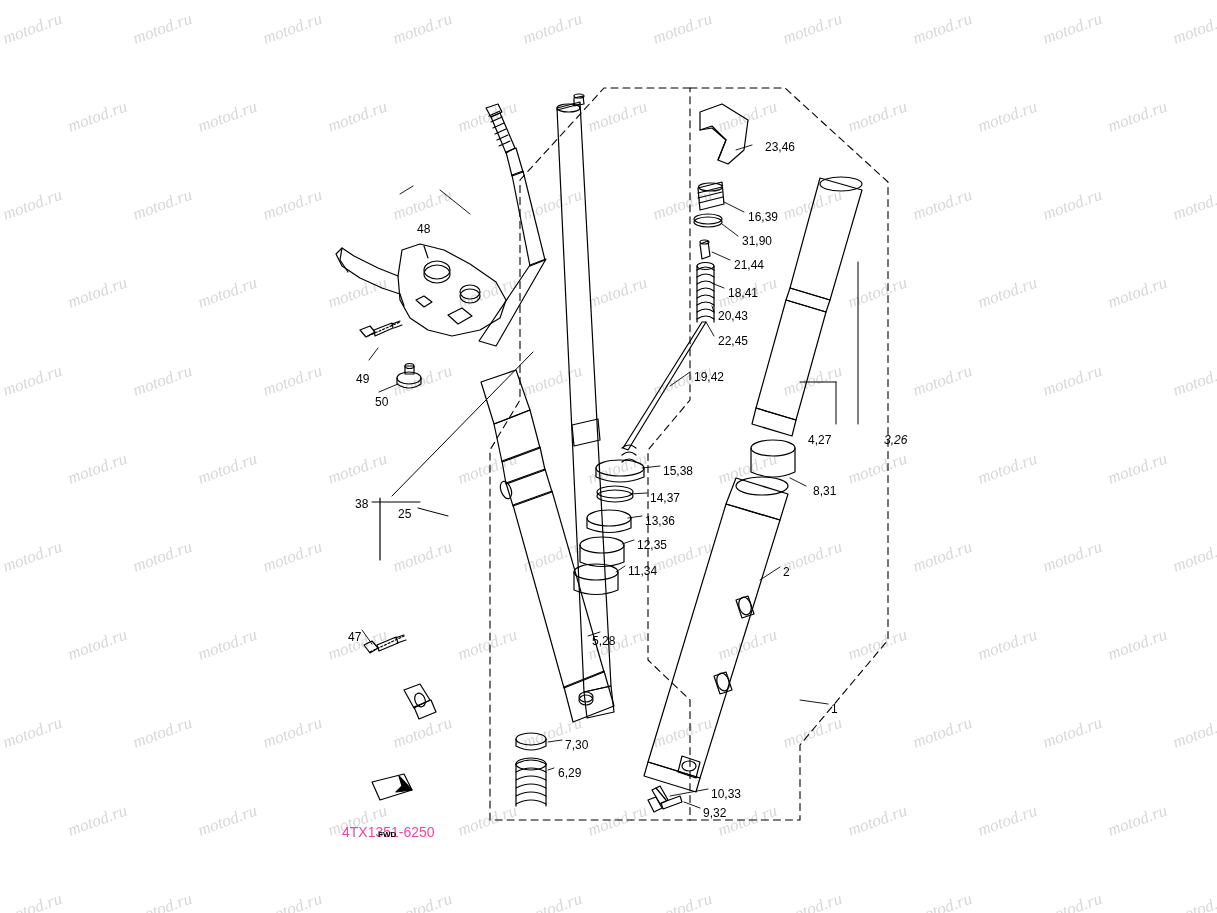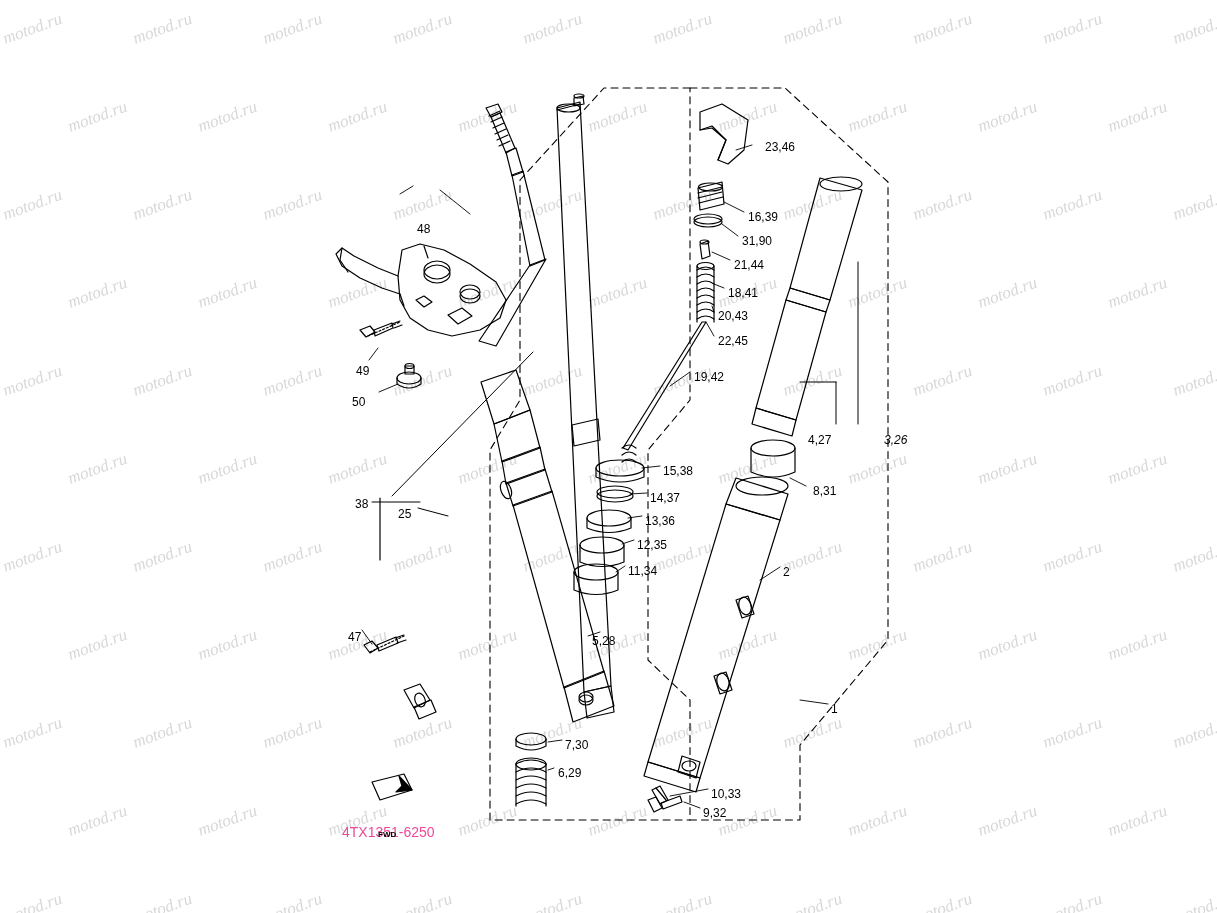--- a/index.html
+++ b/index.html
@@ -389,22 +389,22 @@
       </g>
 
     </g>
   </svg>
 
   <div class="code" style="left:342px; top:824px;">4TX1351-6250</div>
   <div class="fwd-text" style="left:378px; top:782px;margin-top:48px;">FWD</div>
 
   <div id="callouts">
       <div class="lbl" style="left: 417px; top: 178px; margin-top: 44px;">48</div>
-      <div class="lbl" style="left: 356px; top: 364px;">49</div>
-      <div class="lbl" style="left: 352px; top: 395px;">50</div>
+      <div class="lbl" style="left: 356px; top: 372px;">49</div>
+      <div class="lbl" style="left: 375px; top: 395px;">50</div>
       <div class="lbl" style="left: 355px; top: 497px;">38</div>
       <div class="lbl" style="left: 398px; top: 507px;">25</div>
       <div class="lbl" style="left: 348px; top: 630px;">47</div>
       <div class="lbl" style="left: 765px; top: 140px;">23,46</div>
       <div class="lbl" style="left: 748px; top: 210px;">16,39</div>
       <div class="lbl" style="left: 742px; top: 234px;">31,90</div>
       <div class="lbl" style="left: 734px; top: 258px;">21,44</div>
       <div class="lbl" style="left: 728px; top: 286px;">18,41</div>
       <div class="lbl" style="left: 718px; top: 309px;">20,43</div>
       <div class="lbl" style="left: 718px; top: 334px;">22,45</div>

